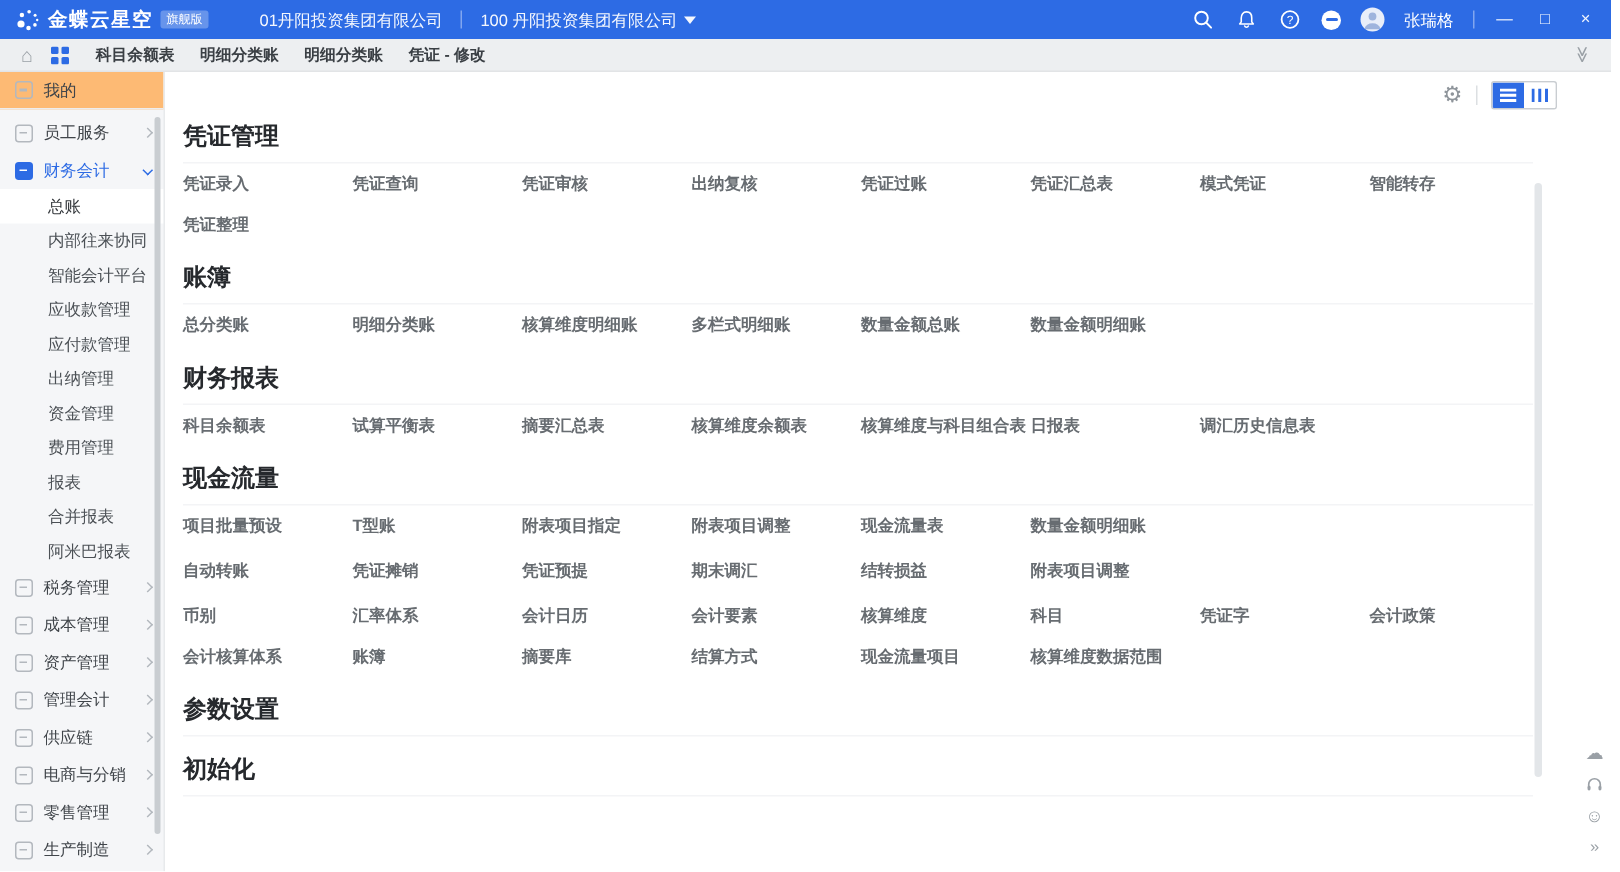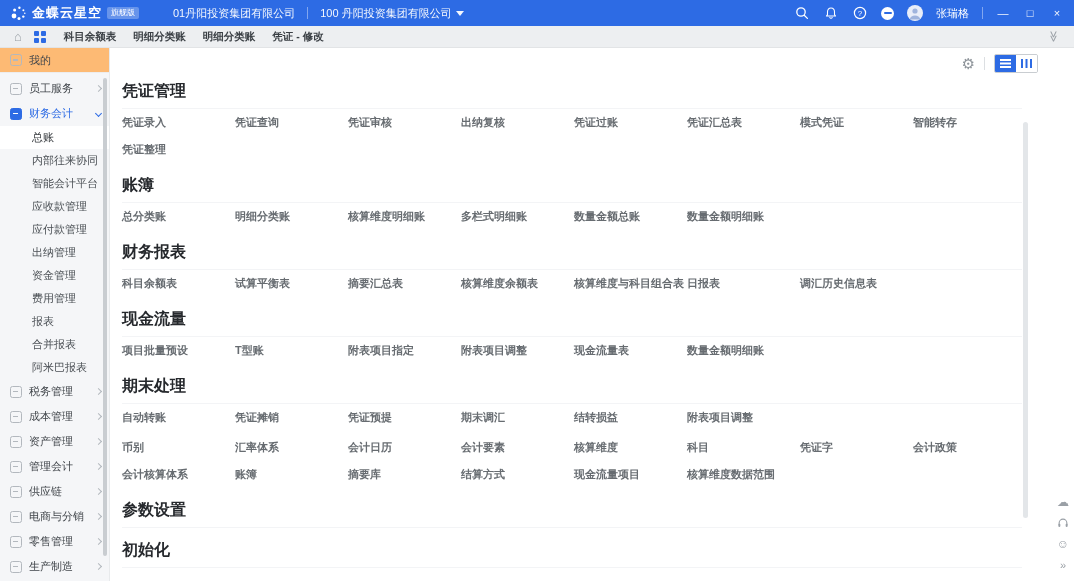--- a/index.html
+++ b/index.html
@@ -292,21 +292,20 @@
             <div class="section-row">
               <span class="app-link">项目批量预设</span>
               <span class="app-link">T型账</span>
               <span class="app-link">附表项目指定</span>
               <span class="app-link">附表项目调整</span>
               <span class="app-link">现金流量表</span>
               <span class="app-link">数量金额明细账</span>
             </div>
           </section>
           <section class="menu-section">
-            <div class="section-title">期末处理</div>
             <div class="section-row">
               <span class="app-link">自动转账</span>
               <span class="app-link">凭证摊销</span>
               <span class="app-link">凭证预提</span>
               <span class="app-link">期末调汇</span>
               <span class="app-link">结转损益</span>
               <span class="app-link">附表项目调整</span>
             </div>
           </section>
           <section class="menu-section">

